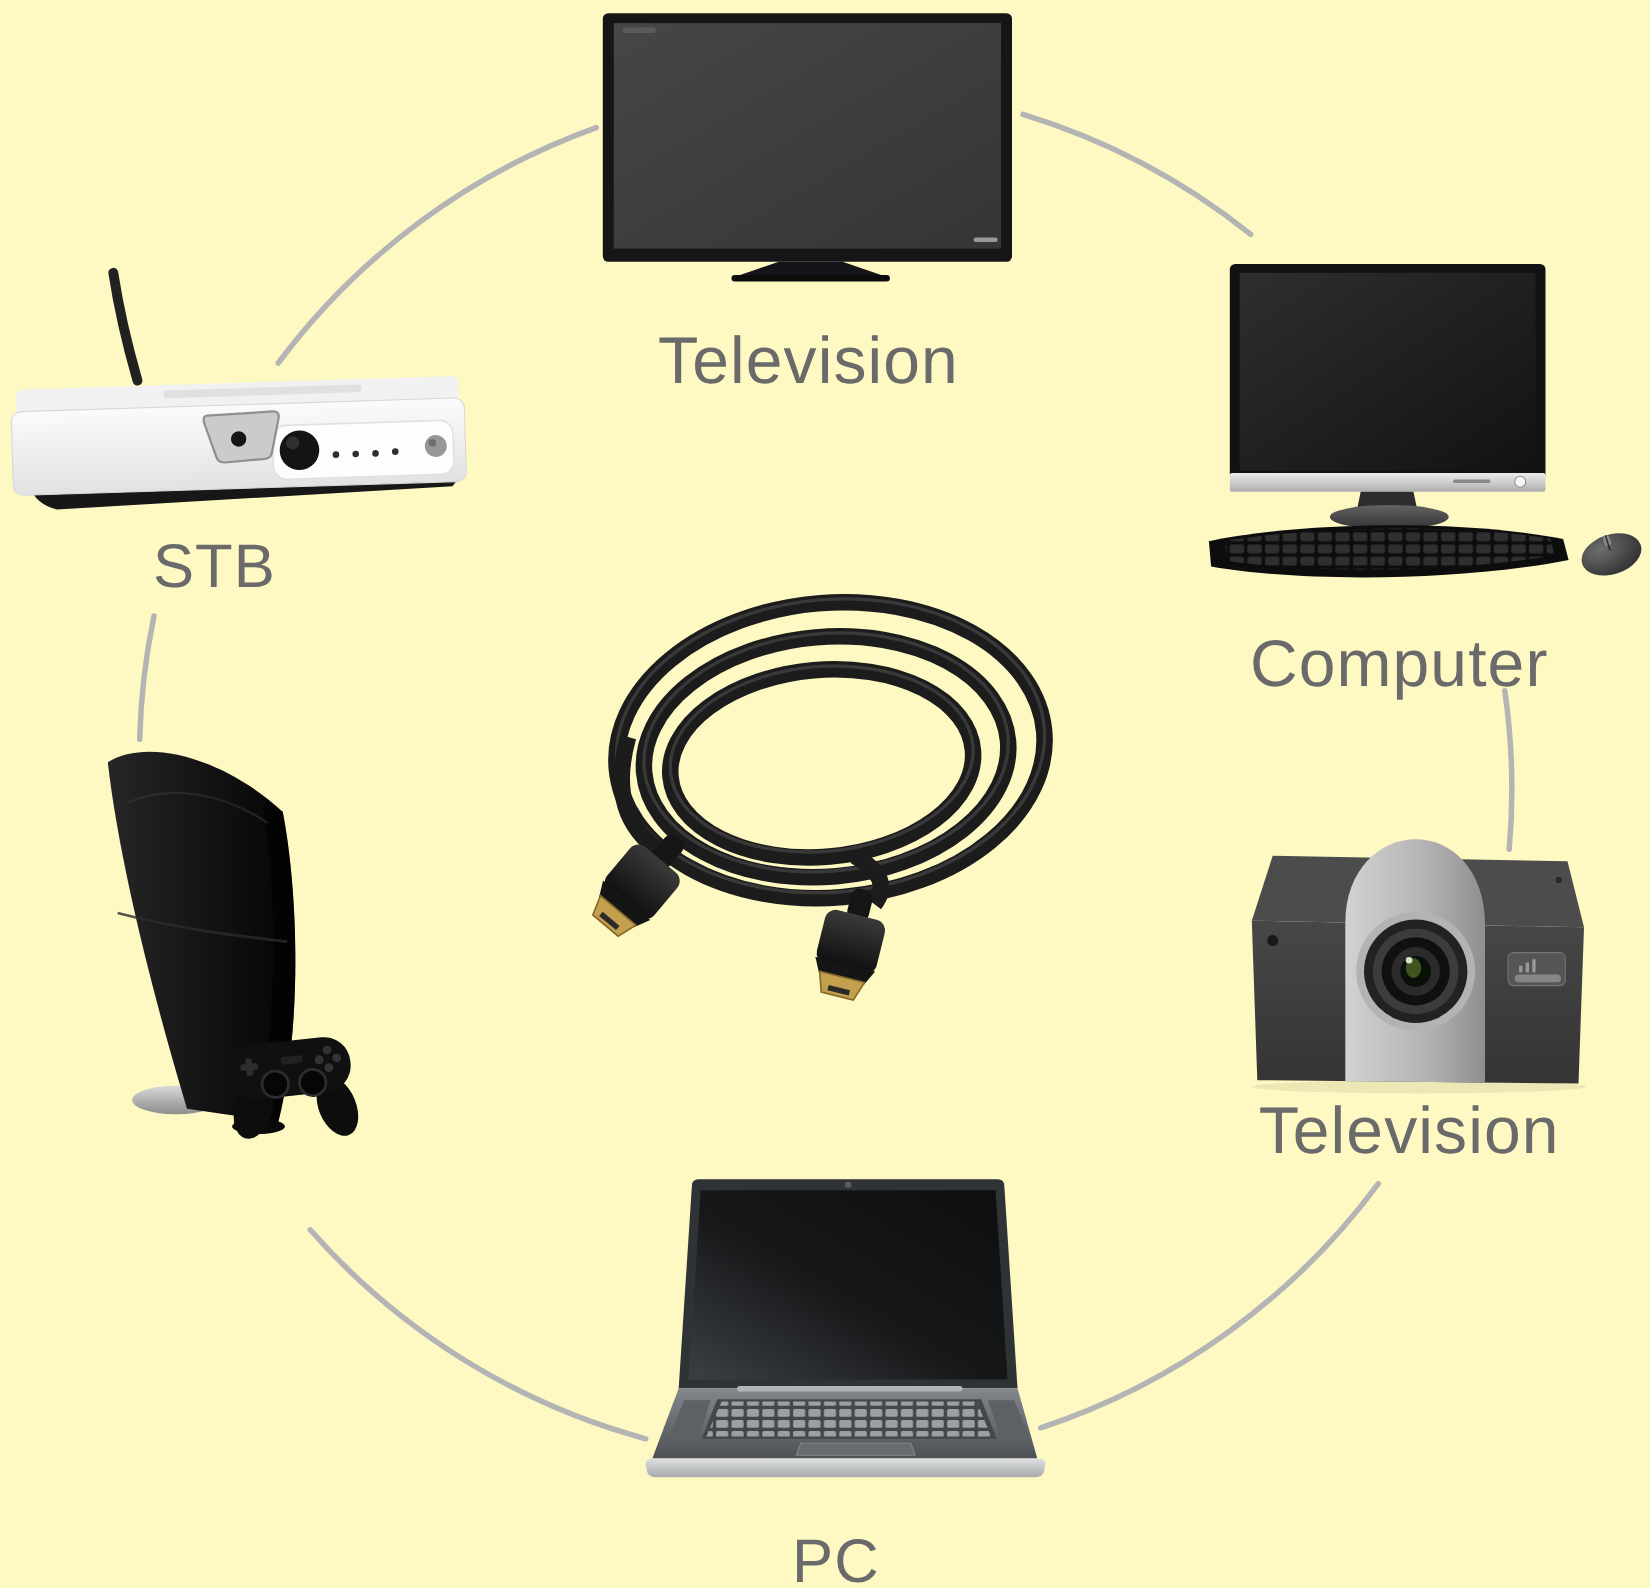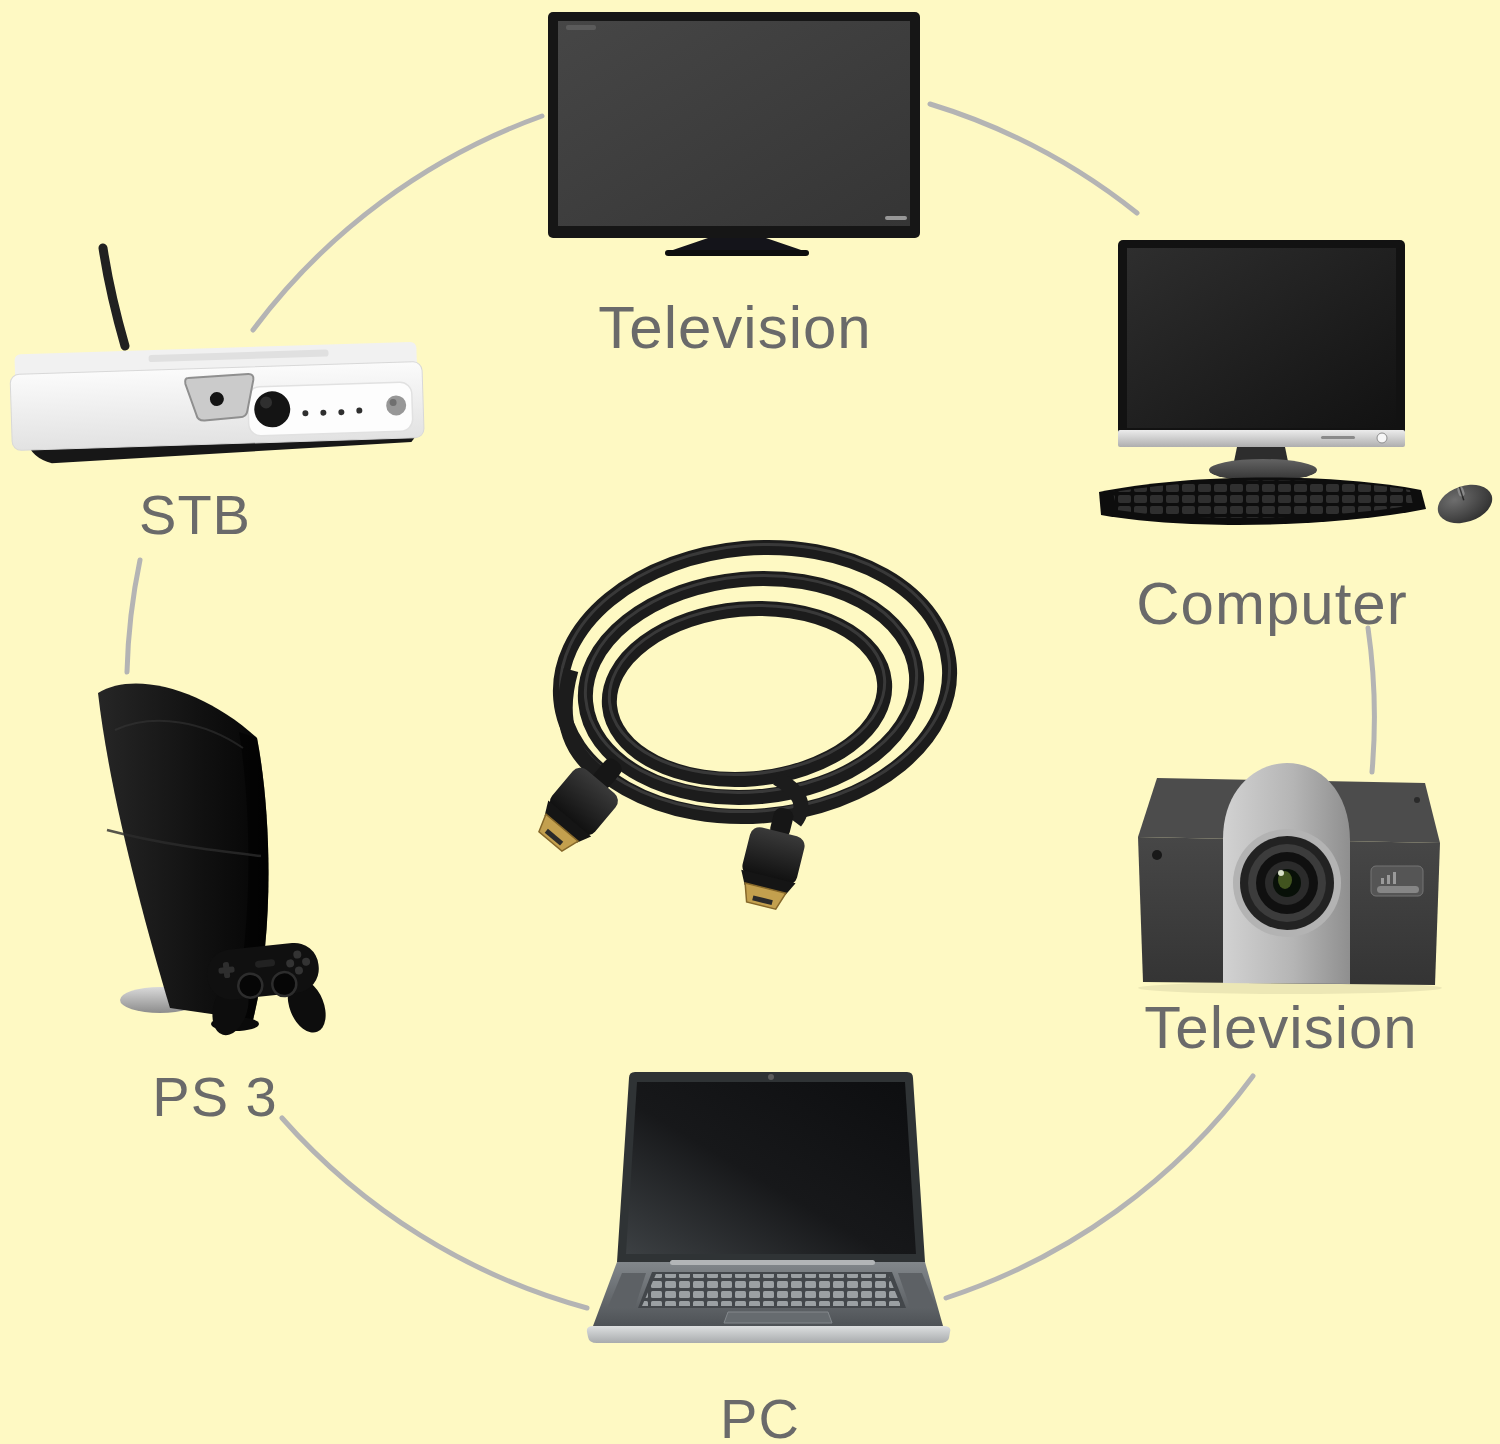--- a/index.html
+++ b/index.html
@@ -244,16 +244,15 @@
       <polygon points="-28,52 28,52 21,66 -21,66" fill="#151515"></polygon>
       <polygon points="-21,64 21,64 15,82 -15,82" fill="#c3a04e" stroke="#86682a" stroke-width="1.5"></polygon>
       <rect x="-10" y="74" width="20" height="5" fill="#2a2a2a"></rect>
     </g>
   </svg>
 
   <div class="lbl lbl-tv">Television</div>
   <div class="lbl lbl-sm lbl-stb">STB</div>
   <div class="lbl lbl-computer">Computer</div>
   <div class="lbl lbl-projector">Television</div>
-  <div class="lbl lbl-sm lbl-ps3">PS 3</div>
   <div class="lbl lbl-sm lbl-pc">PC</div>
 
 </div>
 
 </body></html>

